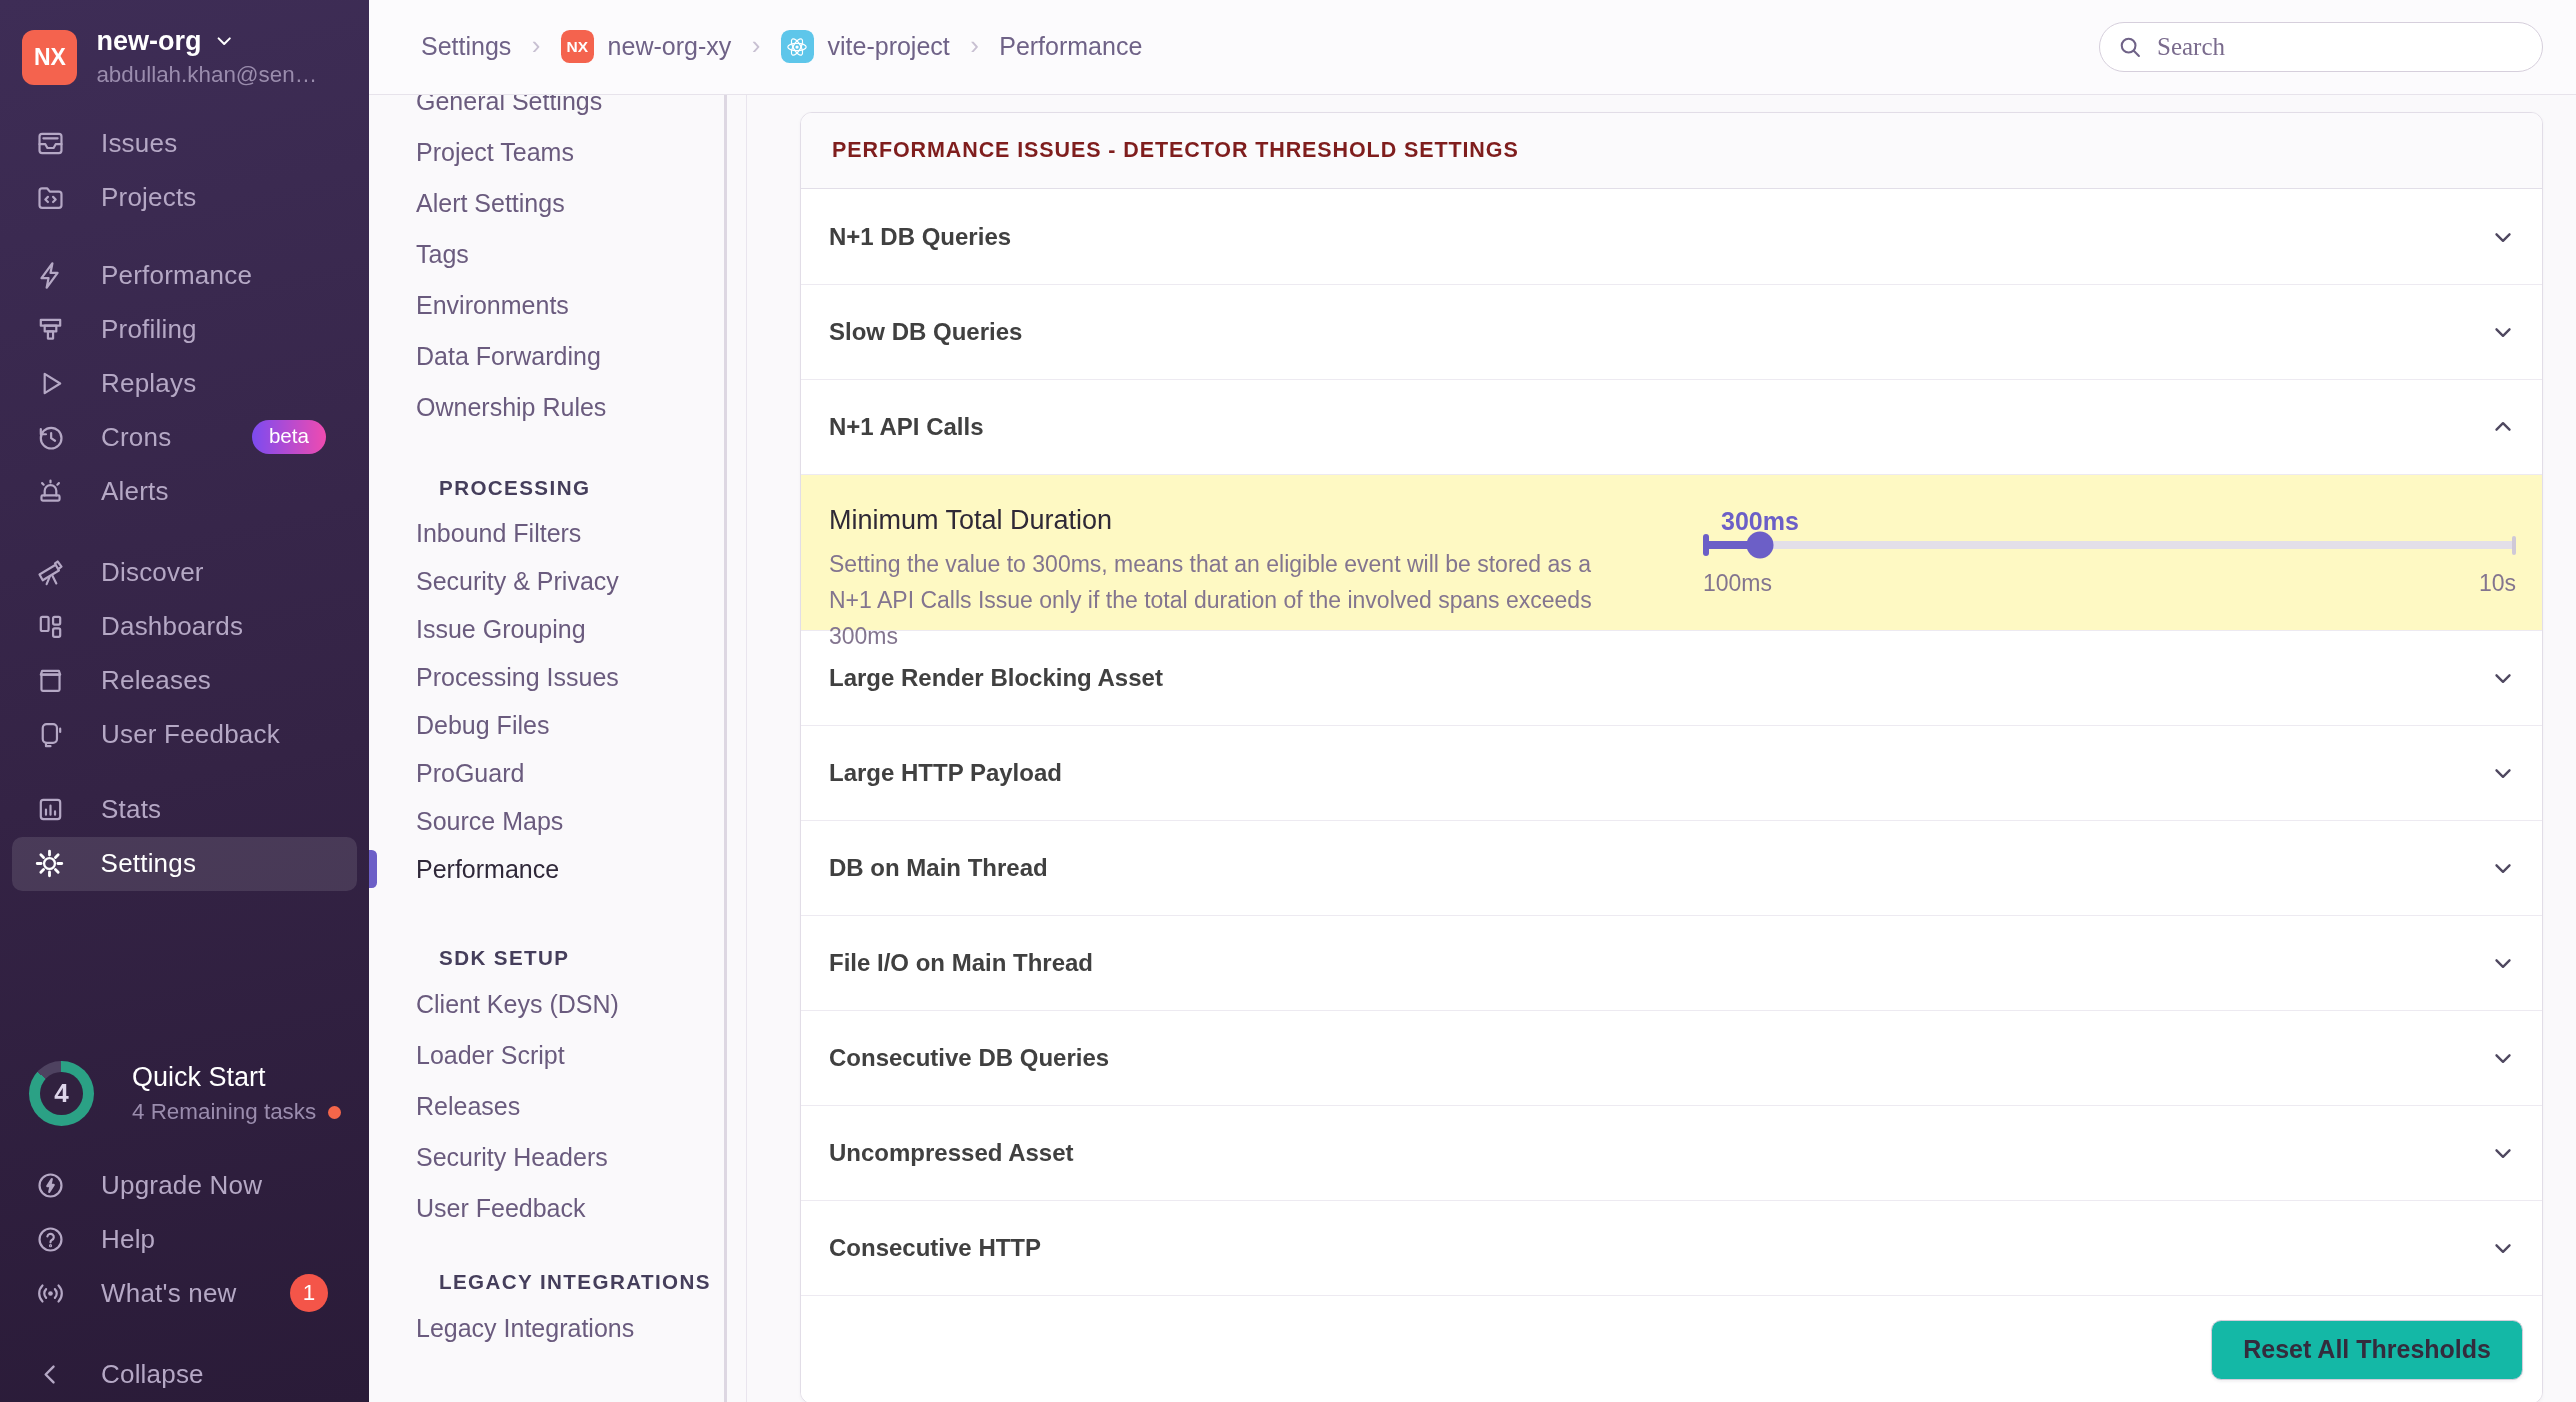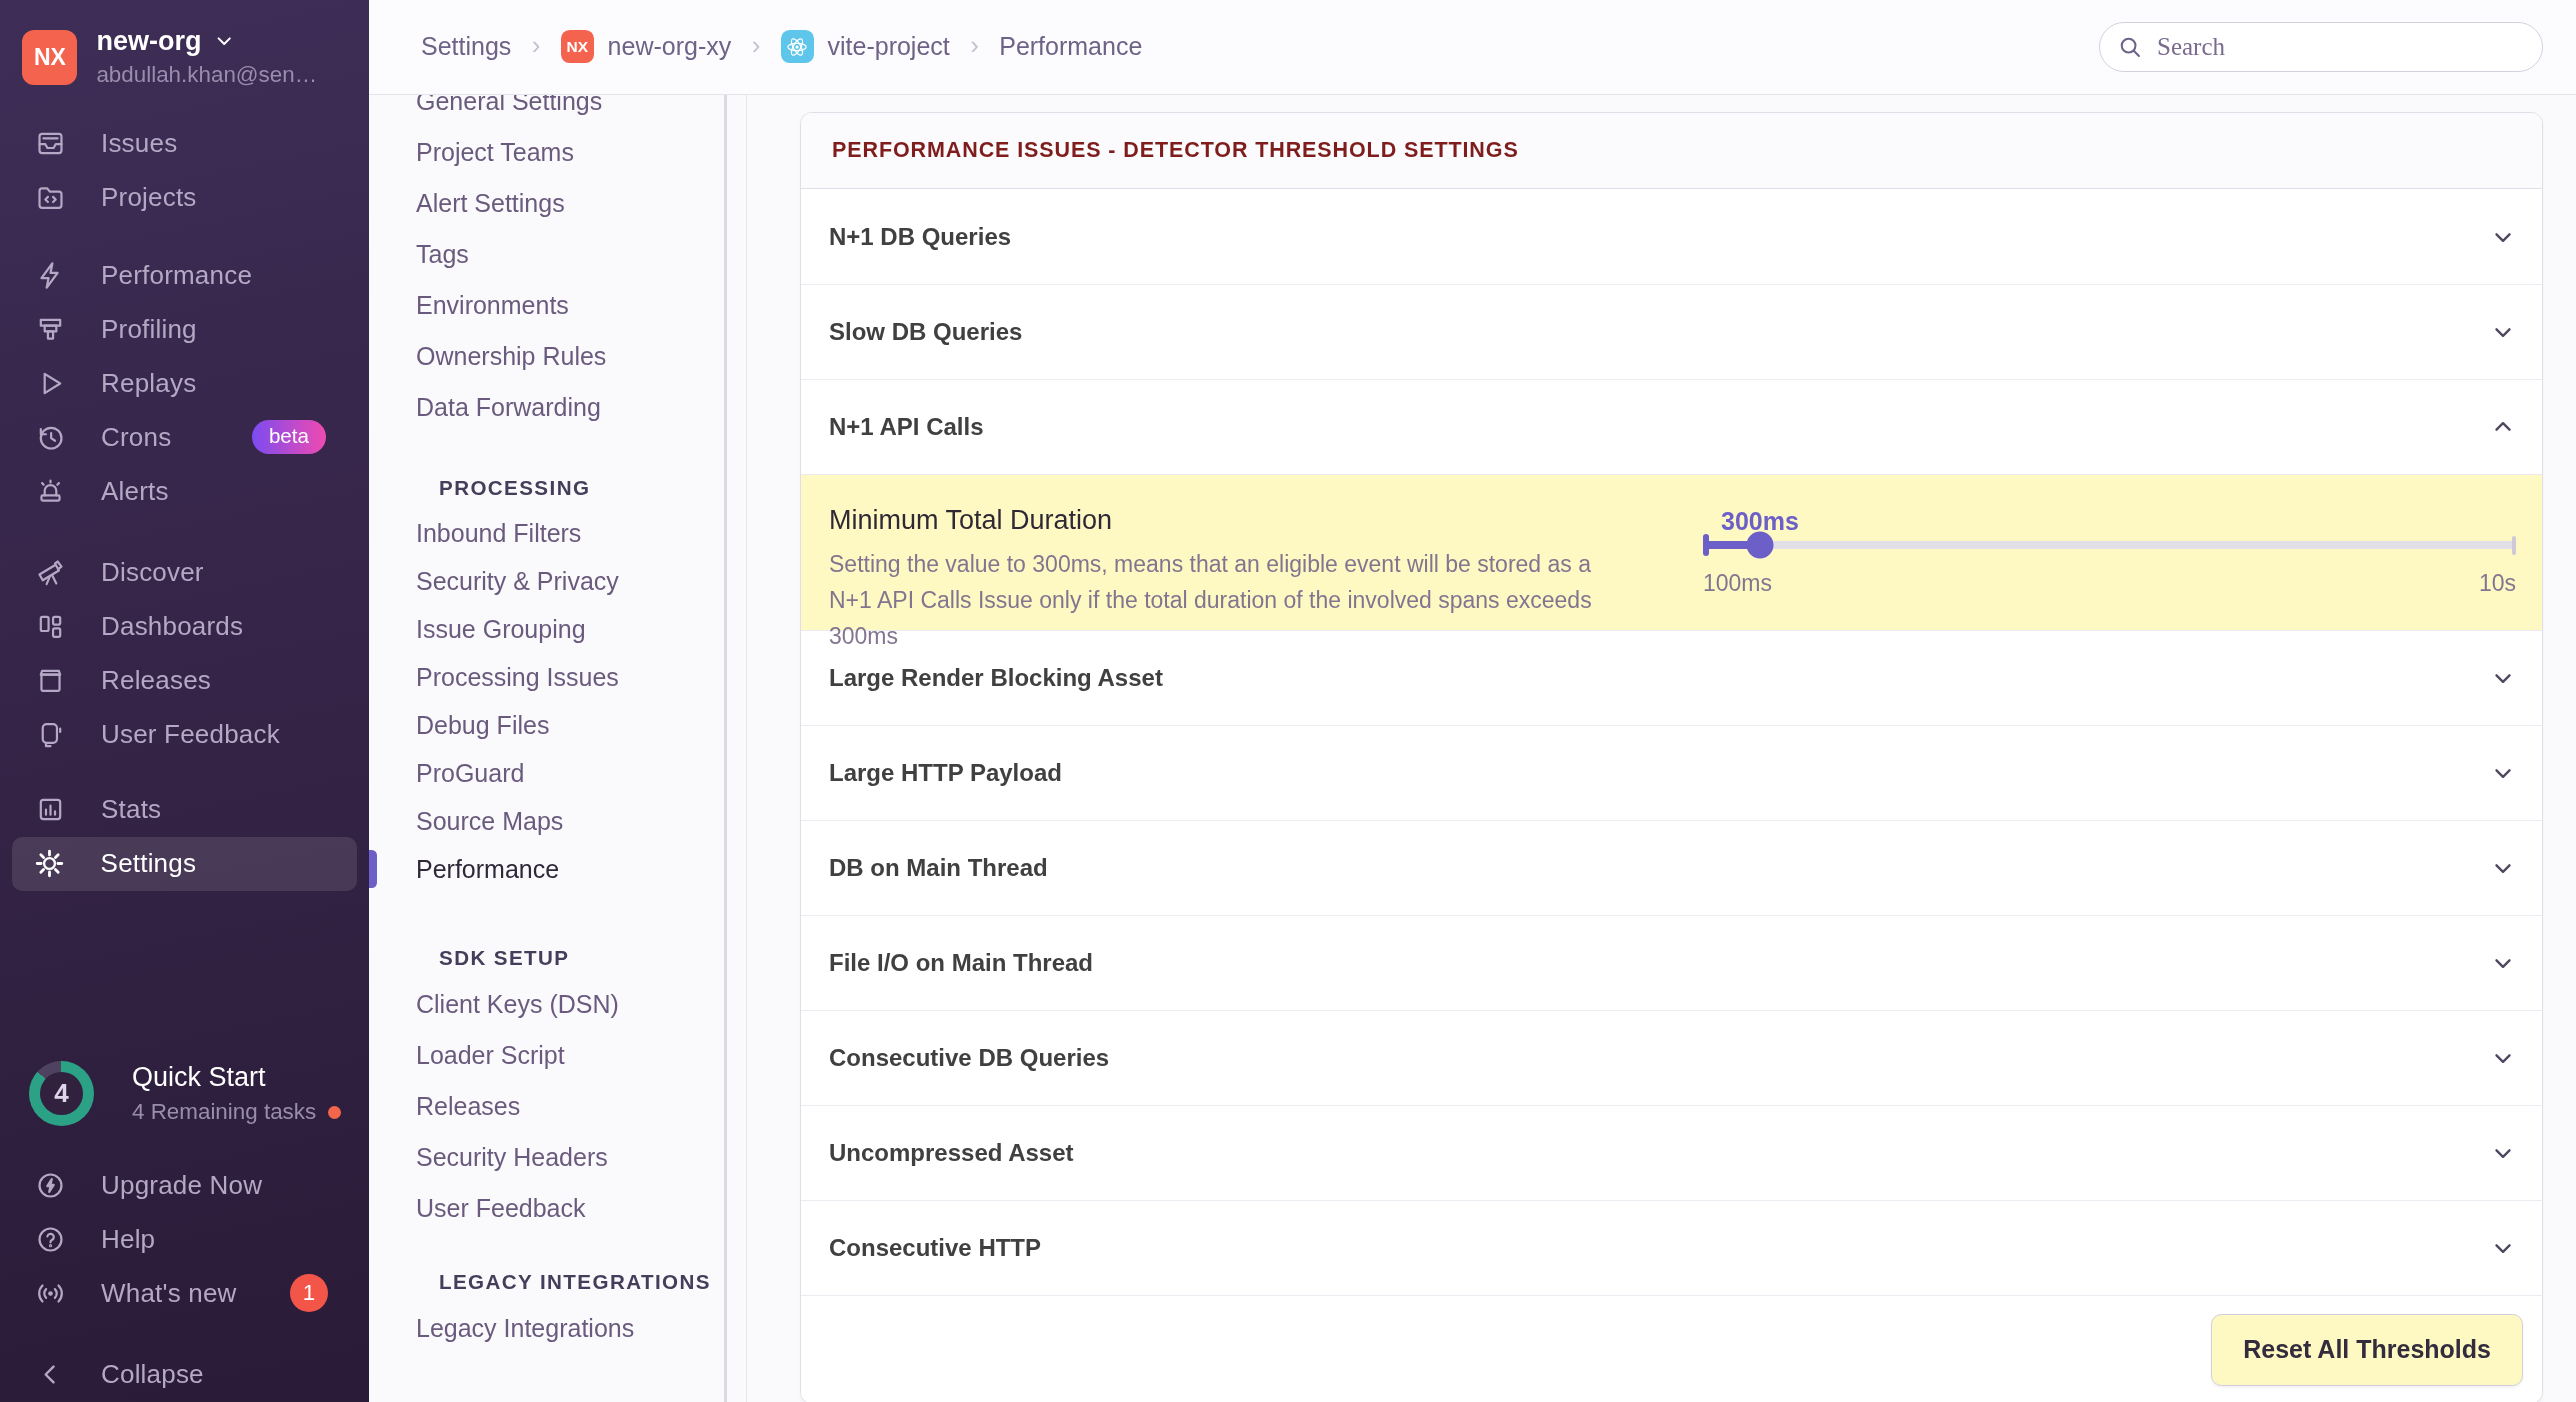--- a/index.html
+++ b/index.html
@@ -93,21 +93,21 @@
   .slider-track { position:relative; height:8.6px; background:#e3dfe9; border-radius:5.2px; cursor:pointer; }
   .slider-track::before { content:""; position:absolute; left:0; top:-6.9px; width:6px; height:22.4px; background:#6c5fc7; border-radius:3.4px; }
   .slider-track::after { content:""; position:absolute; right:0; top:-5.2px; width:4.3px; height:19px; background:#cfc9d7; border-radius:2.6px; }
   .slider-fill { position:absolute; left:0; top:0; bottom:0; width:var(--pct); background:#6c5fc7; border-radius:5.2px; }
   .slider-thumb { position:absolute; left:var(--pct); top:50%; transform:translate(-50%,-50%);
     width:27px; height:27px; border-radius:50%; background:#6c5fc7; cursor:grab; }
   .slider-scale { display:flex; justify-content:space-between; margin-top:20.6px; font-size:23px; color:#83758f; }
 
   .panel-footer { border-top:1.7px solid #edeaf1; height:108px; display:flex; align-items:center;
     justify-content:flex-end; padding-right:19px; background:#fff; }
-  .reset-btn { height:72px; padding:0 31px; background:#fef9c3; border:1.7px solid #d4cdda; border-radius:10.3px;
+  .reset-btn { height:60px; padding:0 31px; background:#14b8a6; border:1.7px solid #d4cdda; border-radius:10.3px;
     font-size:25px; font-weight:bold; color:#332c3d; cursor:pointer; font-family:inherit;
     box-shadow:0 1.7px 2.6px rgba(45,30,70,.06); }
 
   svg { display:block; }
 </style>
 </head>
 <body>
 
 <div class="sidebar">
 
@@ -365,24 +365,24 @@
         <div class="snav-item">
           <span>Alert Settings</span>
         </div>
         <div class="snav-item">
           <span>Tags</span>
         </div>
         <div class="snav-item">
           <span>Environments</span>
         </div>
         <div class="snav-item">
+          <span>Data Forwarding</span>
+        </div>
+        <div class="snav-item">
           <span>Ownership Rules</span>
-        </div>
-        <div class="snav-item">
-          <span>Data Forwarding</span>
         </div>
       </div>
     <div class="snav-header mt38">PROCESSING</div>
     <div>
 
     <div class="snav-item compact">
           <span>Inbound Filters</span>
         </div>
         <div class="snav-item compact">
           <span>Security &amp; Privacy</span>

